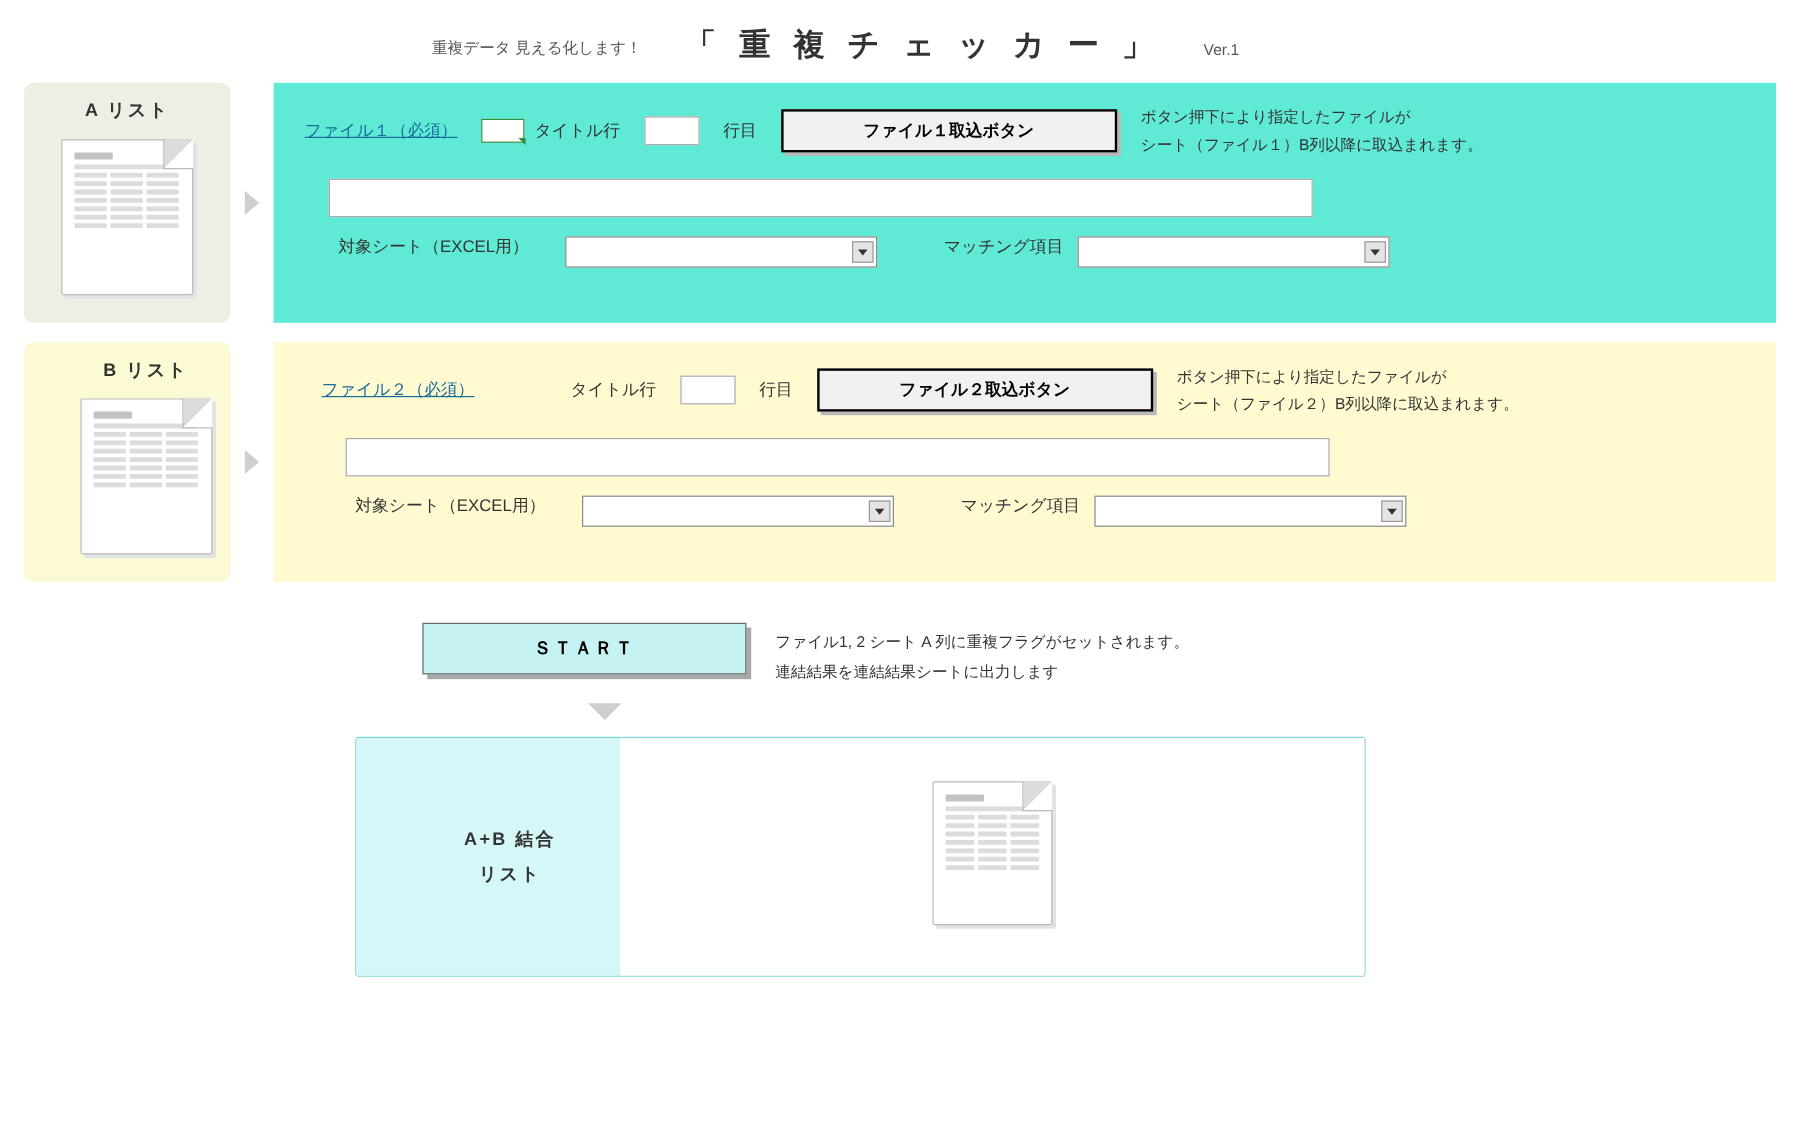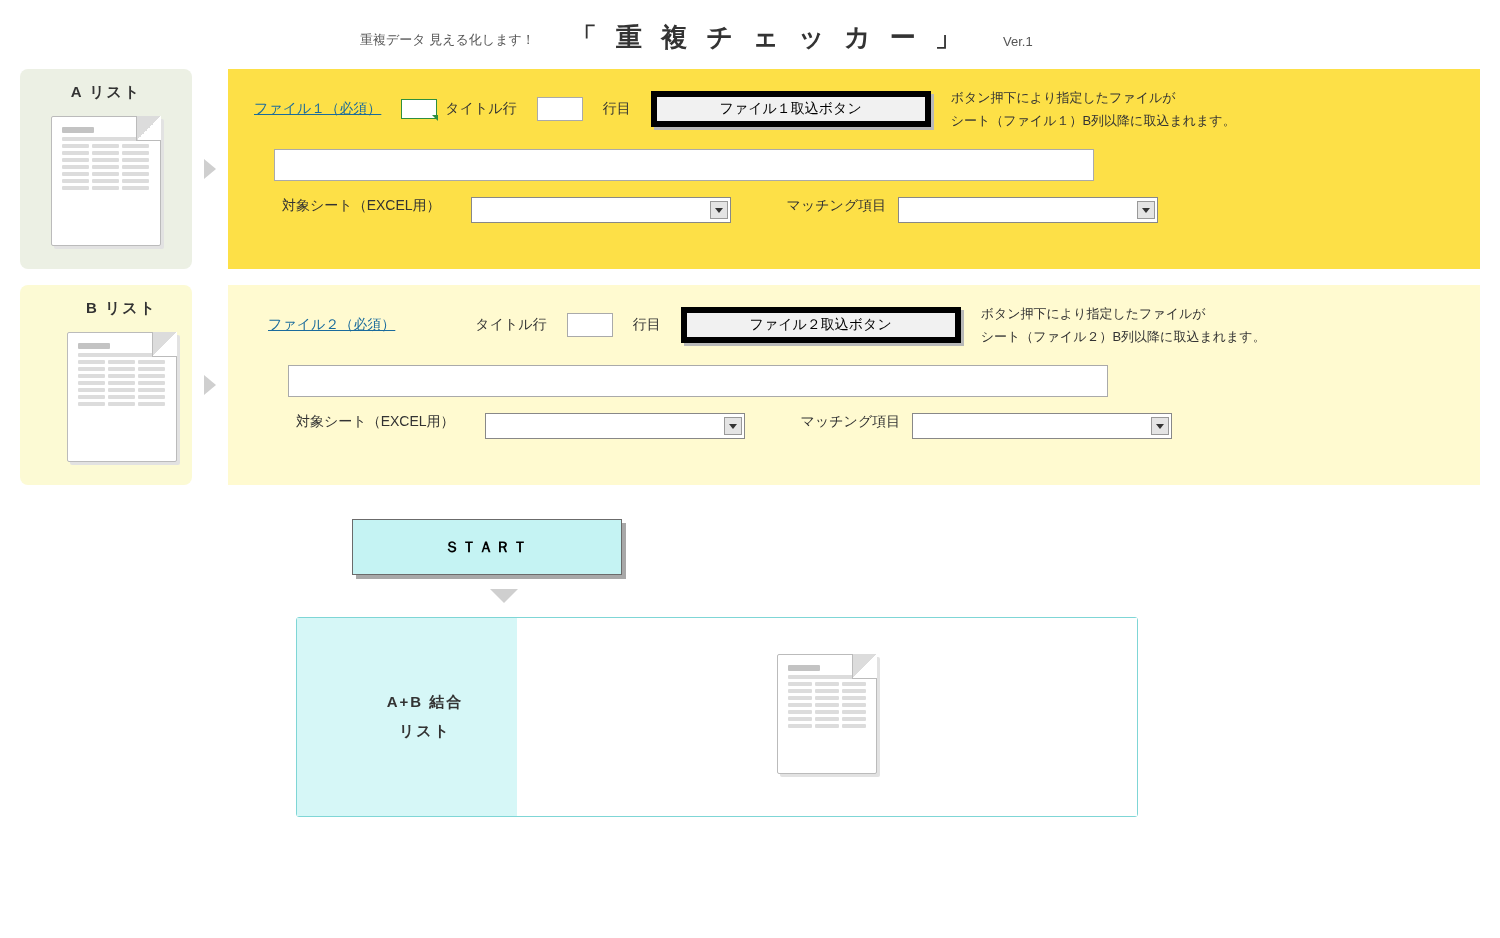--- a/index.html
+++ b/index.html
@@ -48,37 +48,37 @@
   
   .ar {
     width:36px; display:flex; justify-content:center; align-items:center; height:200px;
   }
   .tri-right{width:0;height:0;border-top:10px solid transparent;border-bottom:10px solid transparent;border-left:12px solid #cfcfcf;}
 
   
   .panel {
     flex:1; min-height:200px; padding:18px 26px 20px 26px;
   }
-  .panel-a{background:#fde047;}
+  .panel-a{background:#5eead4;}
   .panel-b{background:#fffad0;padding-left:40px;}
 
   .line1{display:flex;align-items:center;gap:20px;height:44px;}
   .file-link{color:#1a6b9c;text-decoration:underline;font-family:Meiryo,sans-serif;}
   .chk{
     display:inline-block;width:36px;height:20px;border:1px solid #2f8f3f;background:#fff;
     position:relative;
   }
   .chk::after{content:"";position:absolute;right:-2px;bottom:-3px;width:0;height:0;
     border-left:6px solid transparent;border-top:6px solid #2f8f3f;}
   .lab{color:#333;}
   .num-in{width:46px;height:24px;border:1px solid #aaa;background:#fff;text-align:center;font:inherit;padding:2px;}
   .import-btn{
-    width:280px;height:36px;background:#f1f1f1;border:6px solid #000000;
+    width:280px;height:36px;background:#f1f1f1;border:2px solid #000000;
     box-shadow:3px 3px 0 #b8b8b8;font:inherit;font-size:14px;cursor:pointer;
-    font-weight:normal;
+    font-weight:bold;
   }
   .hint{font-size:13px;color:#333;line-height:1.8;}
 
   .path-in{
     display:block;width:820px;height:32px;margin:18px 0 16px 20px;
     border:1px solid #aaa;background:#fff;font:inherit;padding:4px 8px;
   }
 
   .line3{display:flex;align-items:flex-start;gap:6px;margin-left:28px;}
   .sel{
@@ -86,21 +86,21 @@
     display:flex;justify-content:flex-end;align-items:center;padding-right:2px;cursor:pointer;
   }
   .sel .caret{width:18px;height:18px;background:#e4e4e4;border:1px solid #999;display:flex;align-items:center;justify-content:center;}
   .sel .caret::before{content:"";border-left:4px solid transparent;border-right:4px solid transparent;border-top:5px solid #333;}
   .sel.wide{width:260px;}
   .sel.narrow{width:260px;margin-left:6px;}
 
   
   .start-row{display:flex;align-items:flex-start;margin-left:332px;margin-top:34px;margin-bottom:14px;gap:24px;}
   .start-btn{
-    width:270px;height:56px;background:#c5f3f3;border:1px solid #6b6b6b;
+    width:270px;height:43px;background:#c5f3f3;border:1px solid #6b6b6b;
     box-shadow:4px 4px 0 #a8a8a8;font:inherit;font-size:15px;font-weight:bold;
     letter-spacing:2px;cursor:pointer;
   }
   .start-hint{font-size:13px;line-height:1.9;padding-top:4px;}
 
   .down-ar{margin-left:470px;margin-bottom:14px;}
   .tri-down{width:0;height:0;border-left:14px solid transparent;border-right:14px solid transparent;border-top:14px solid #cfcfcf;}
 
   
   .result{
@@ -272,20 +272,24 @@
         <div class="sel narrow">
           <span></span>
           <div class="caret"></div>
         </div>
       </div>
     </div>
   </div>
 
   <div class="start-row">
     <button class="start-btn">ＳＴＡＲＴ</button>
+    <div class="start-hint">
+      <div>ファイル1, 2 シート A 列に重複フラグがセットされます。</div>
+      <div>連結結果を連結結果シートに出力します</div>
+    </div>
   </div>
 
   <div class="down-ar">
       <div class="tri-down"></div>
     </div>
 
   <div class="result">
     <div class="result-tag">
       <span>A+B 結合</span>
       <span>リスト</span>

